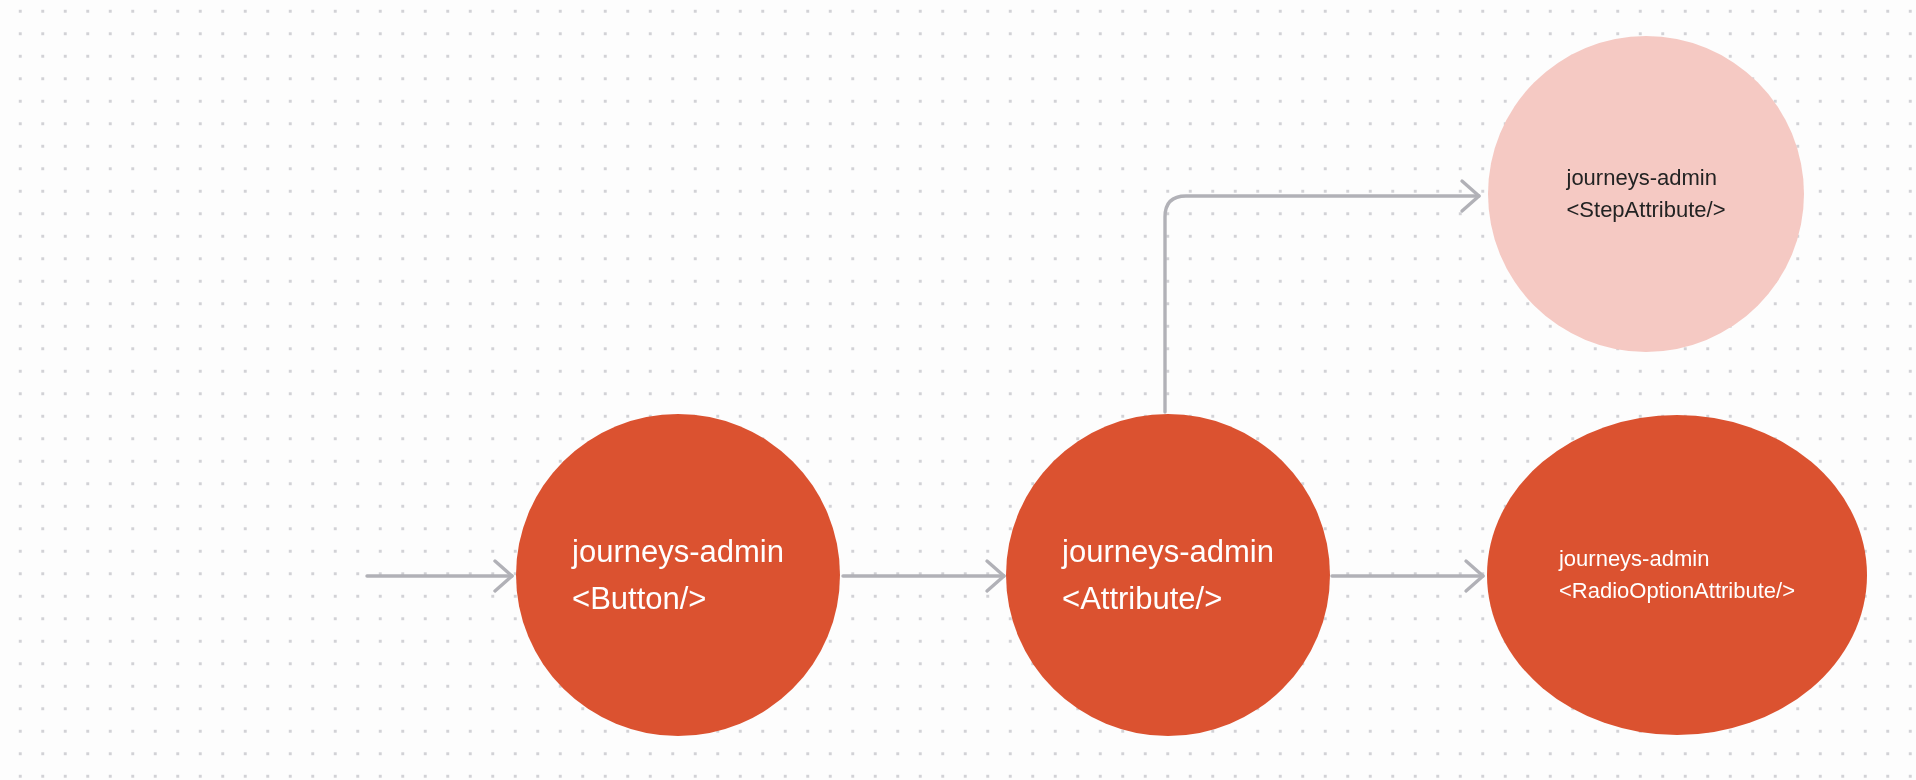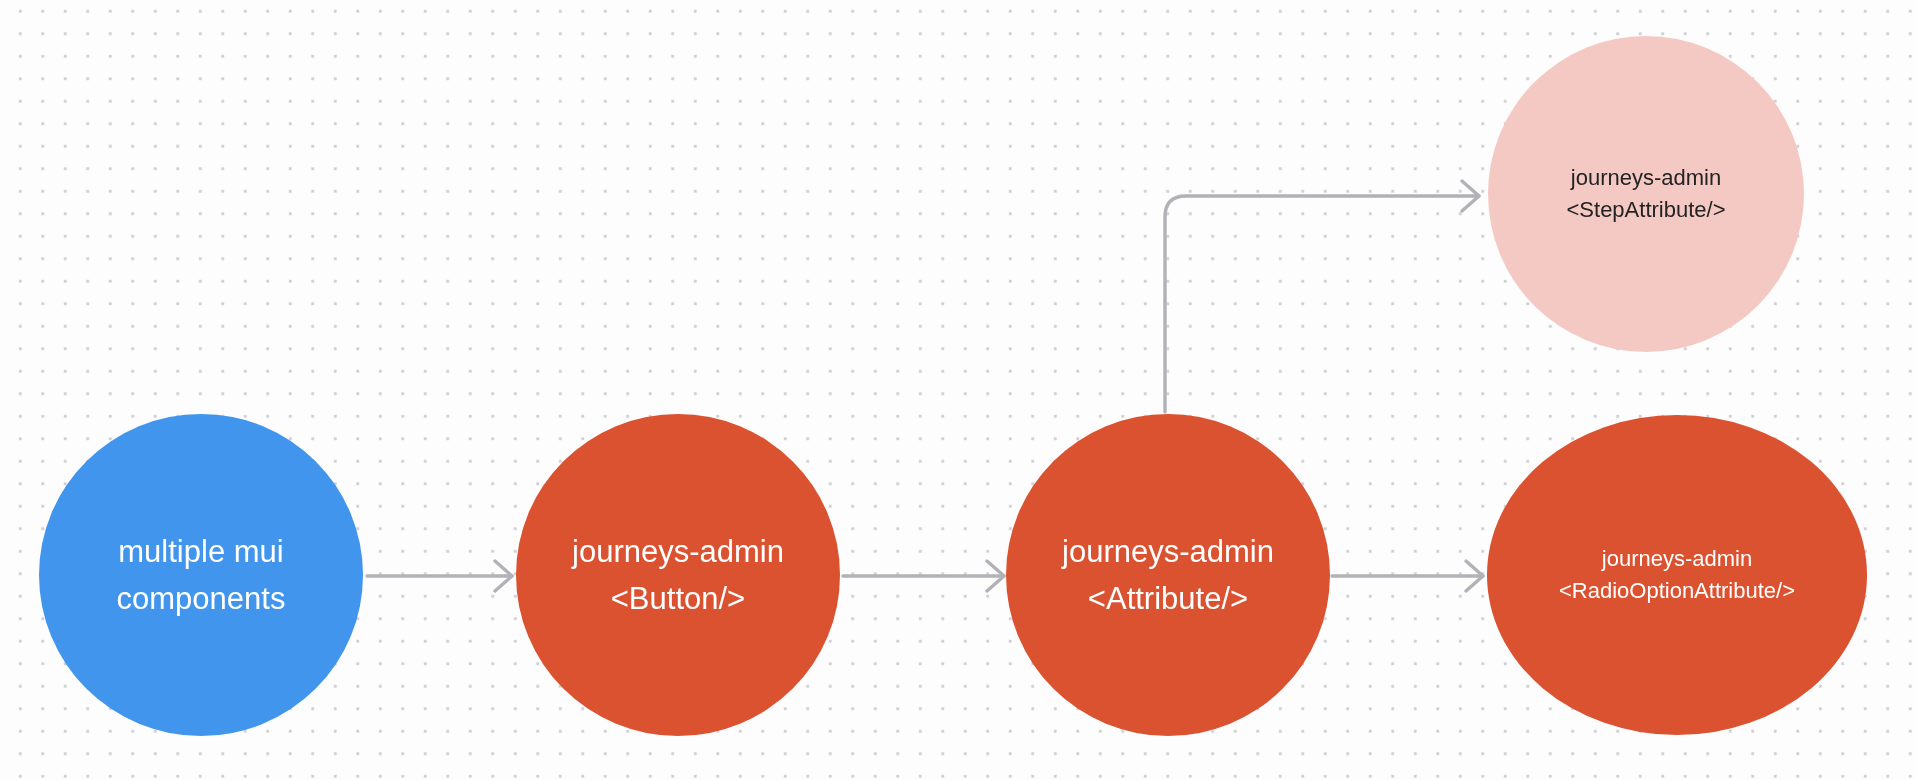--- a/index.html
+++ b/index.html
@@ -29,21 +29,20 @@
     stroke-linecap: round;
     stroke-linejoin: round;
   }
 
   .node {
     position: absolute;
     border-radius: 50%;
     display: flex;
     align-items: center;
     justify-content: center;
-    text-align: center;
     user-select: none;
   }
   .node-label { white-space: pre-line; }
 
   .node-large .node-label {
     font-size: 31px;
     line-height: 47px;
     color: #ffffff;
   }
   .node-small .node-label {
@@ -84,23 +83,20 @@
       <path class="edge-path" d="M 1165 412 L 1165 217 Q 1165 196 1186 196 L 1479 196"></path>
       <path class="edge-path" d="M 1462 181 L 1479 196 L 1462 211"></path>
     </g>
 
     <g>
       <path class="edge-path" d="M 1332 576 L 1483 576"></path>
       <path class="edge-path" d="M 1466 561 L 1483 576 L 1466 591"></path>
     </g>
   </svg>
 
-  <div id="node-1" class="node node-large node-blue">
-    <div class="node-label"><span>multiple mui</span><br><span>components</span></div>
-  </div>
 
   <div id="node-2" class="node node-large node-orange">
     <div class="node-label"><span>journeys-admin</span><br><span>&lt;Button/&gt;</span></div>
   </div>
 
   <div id="node-3" class="node node-large node-orange">
     <div class="node-label"><span>journeys-admin</span><br><span>&lt;Attribute/&gt;</span></div>
   </div>
 
   <div id="node-4" class="node node-small node-pink">

